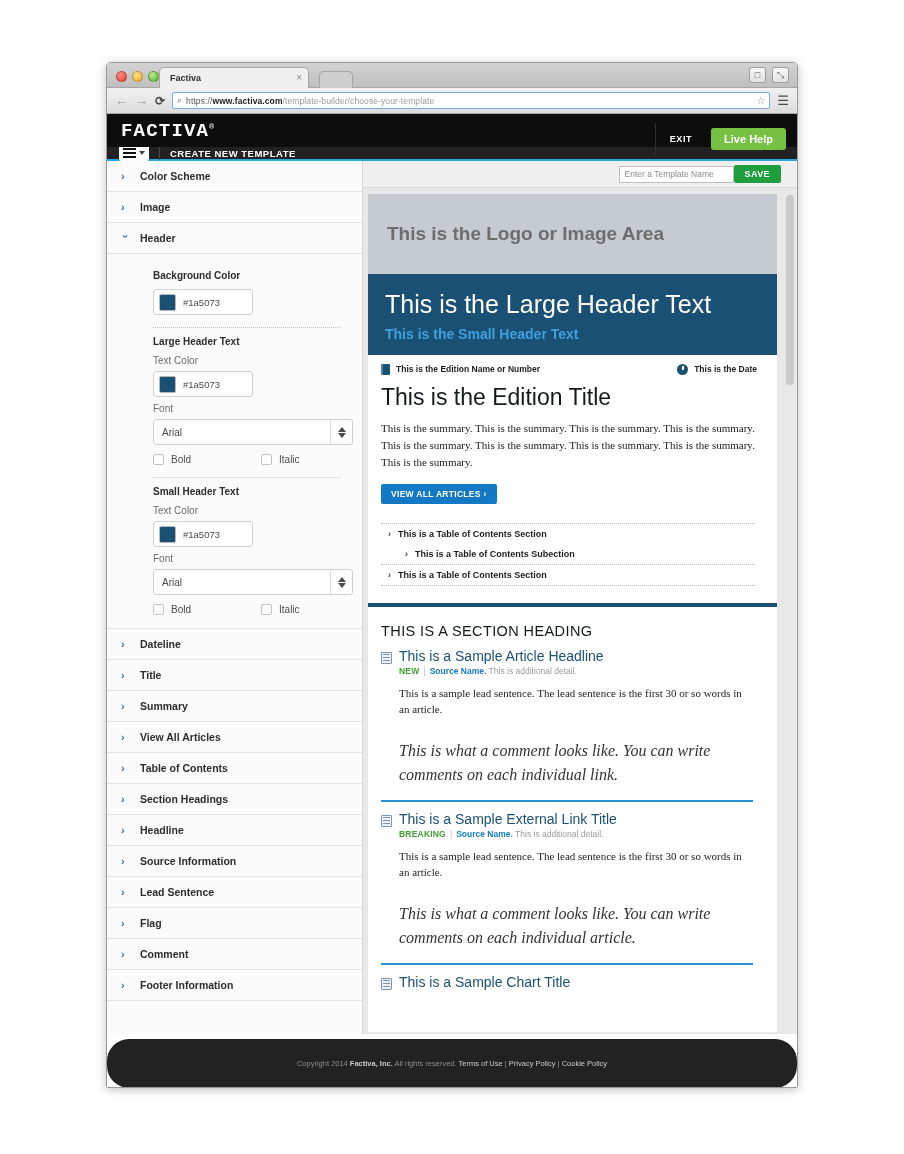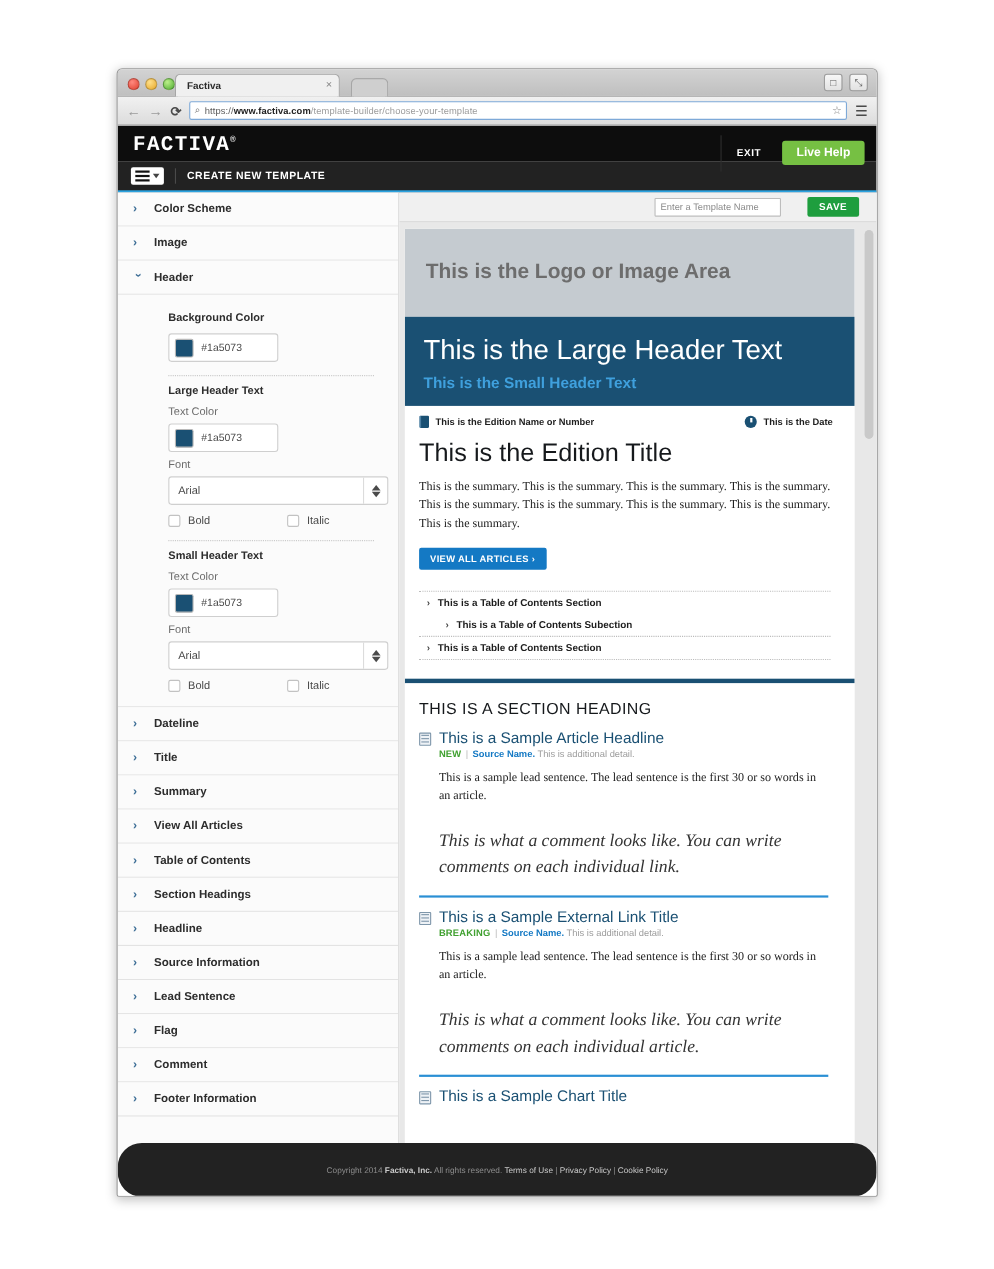--- a/index.html
+++ b/index.html
@@ -132,21 +132,21 @@
   .livehelp-btn {
     background: #76c043; color: #fff;
     font-size: 11px; font-weight: bold;
     padding: 5px 13px;
     border-radius: 3px;
     margin: 0 11px 0 5px;
   }
 
   
   .subbar {
-    height: 28px;
+    height: 14px;
     background: #222222;
     display: flex; align-items: center;
     border-bottom: 2px solid #2da3e0;
   }
   .hamburger-wrap {
     margin-left: 12px;
     width: 30px; height: 16px;
     background: #ffffff;
     border-radius: 2px;
     display: flex; align-items: center; justify-content: center;
@@ -222,21 +222,21 @@
     flex: 1;
     background: #e8e8e8;
     position: relative;
     overflow: hidden;
   }
   .preview-toolbar {
     height: 27px;
     background: #f0f0f0;
     border-bottom: 1px solid #dadada;
     display: flex; align-items: center; justify-content: flex-end;
-    padding-right: 16px; gap: 24px;
+    padding-right: 16px; gap: 0;
   }
   .tname-input {
     width: 115px; height: 17px;
     border: 1px solid #bdbdbd; background: #fff;
     font-size: 8.5px; color: #8b8b8b;
     padding: 0 5px;
     display: flex; align-items: center;
     border-radius: 1px;
   }
   .save-btn {

